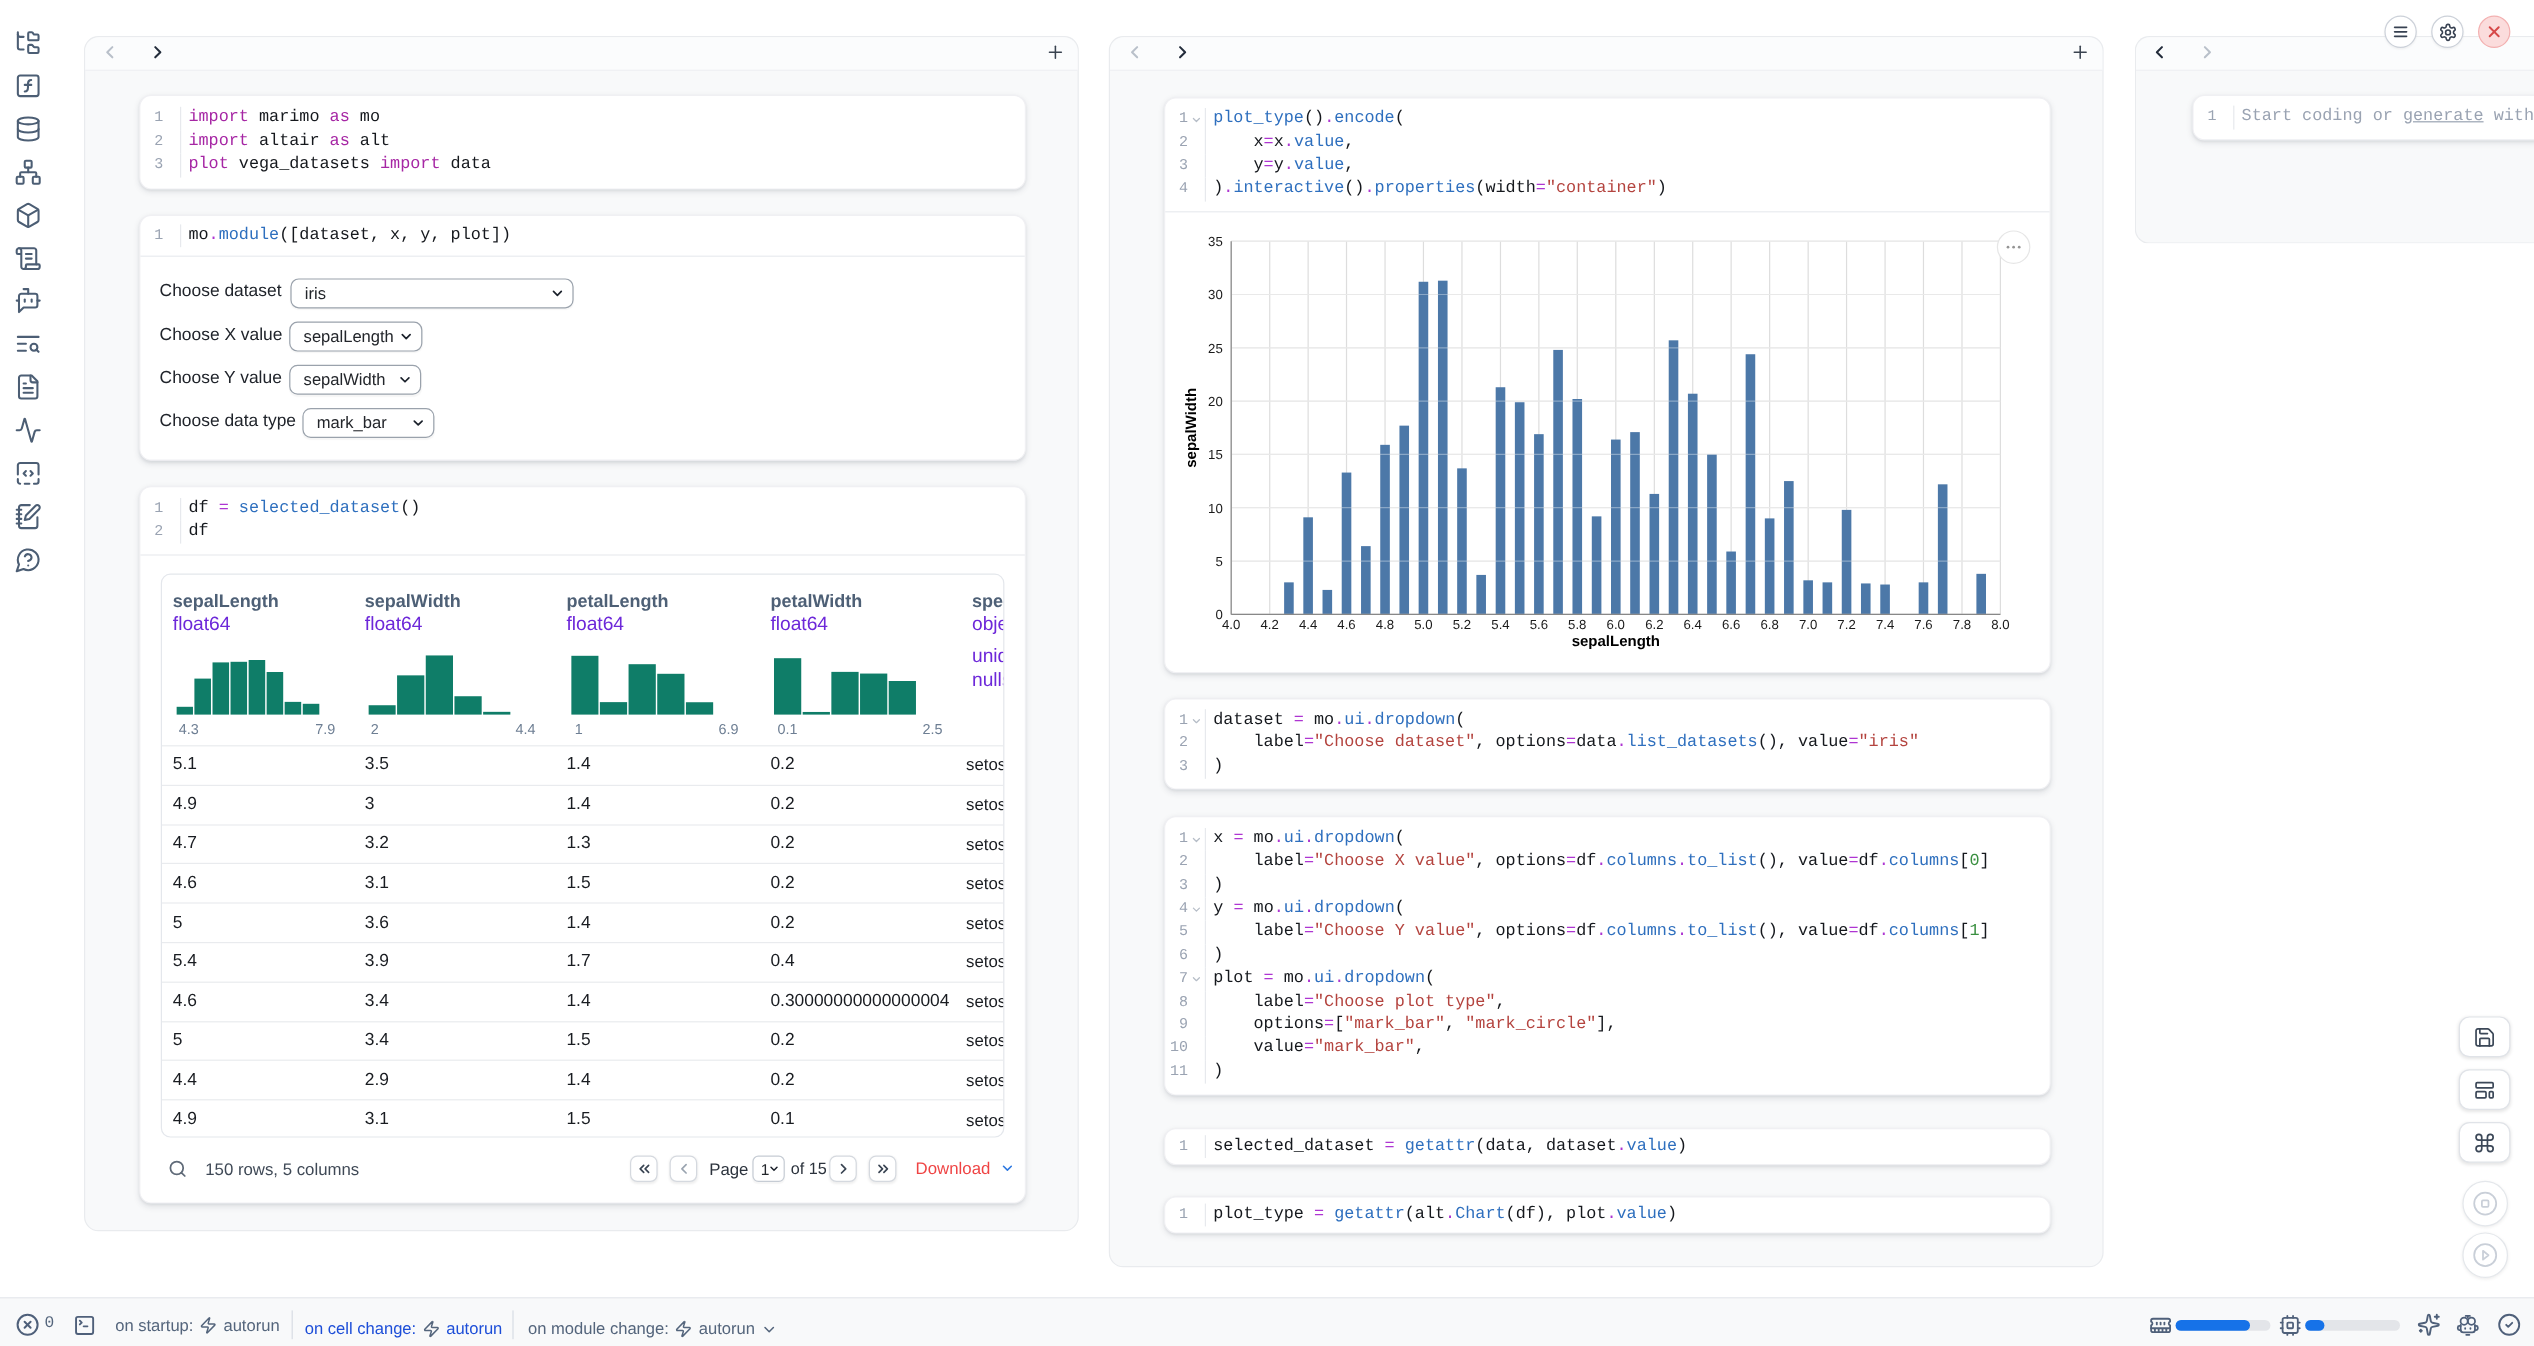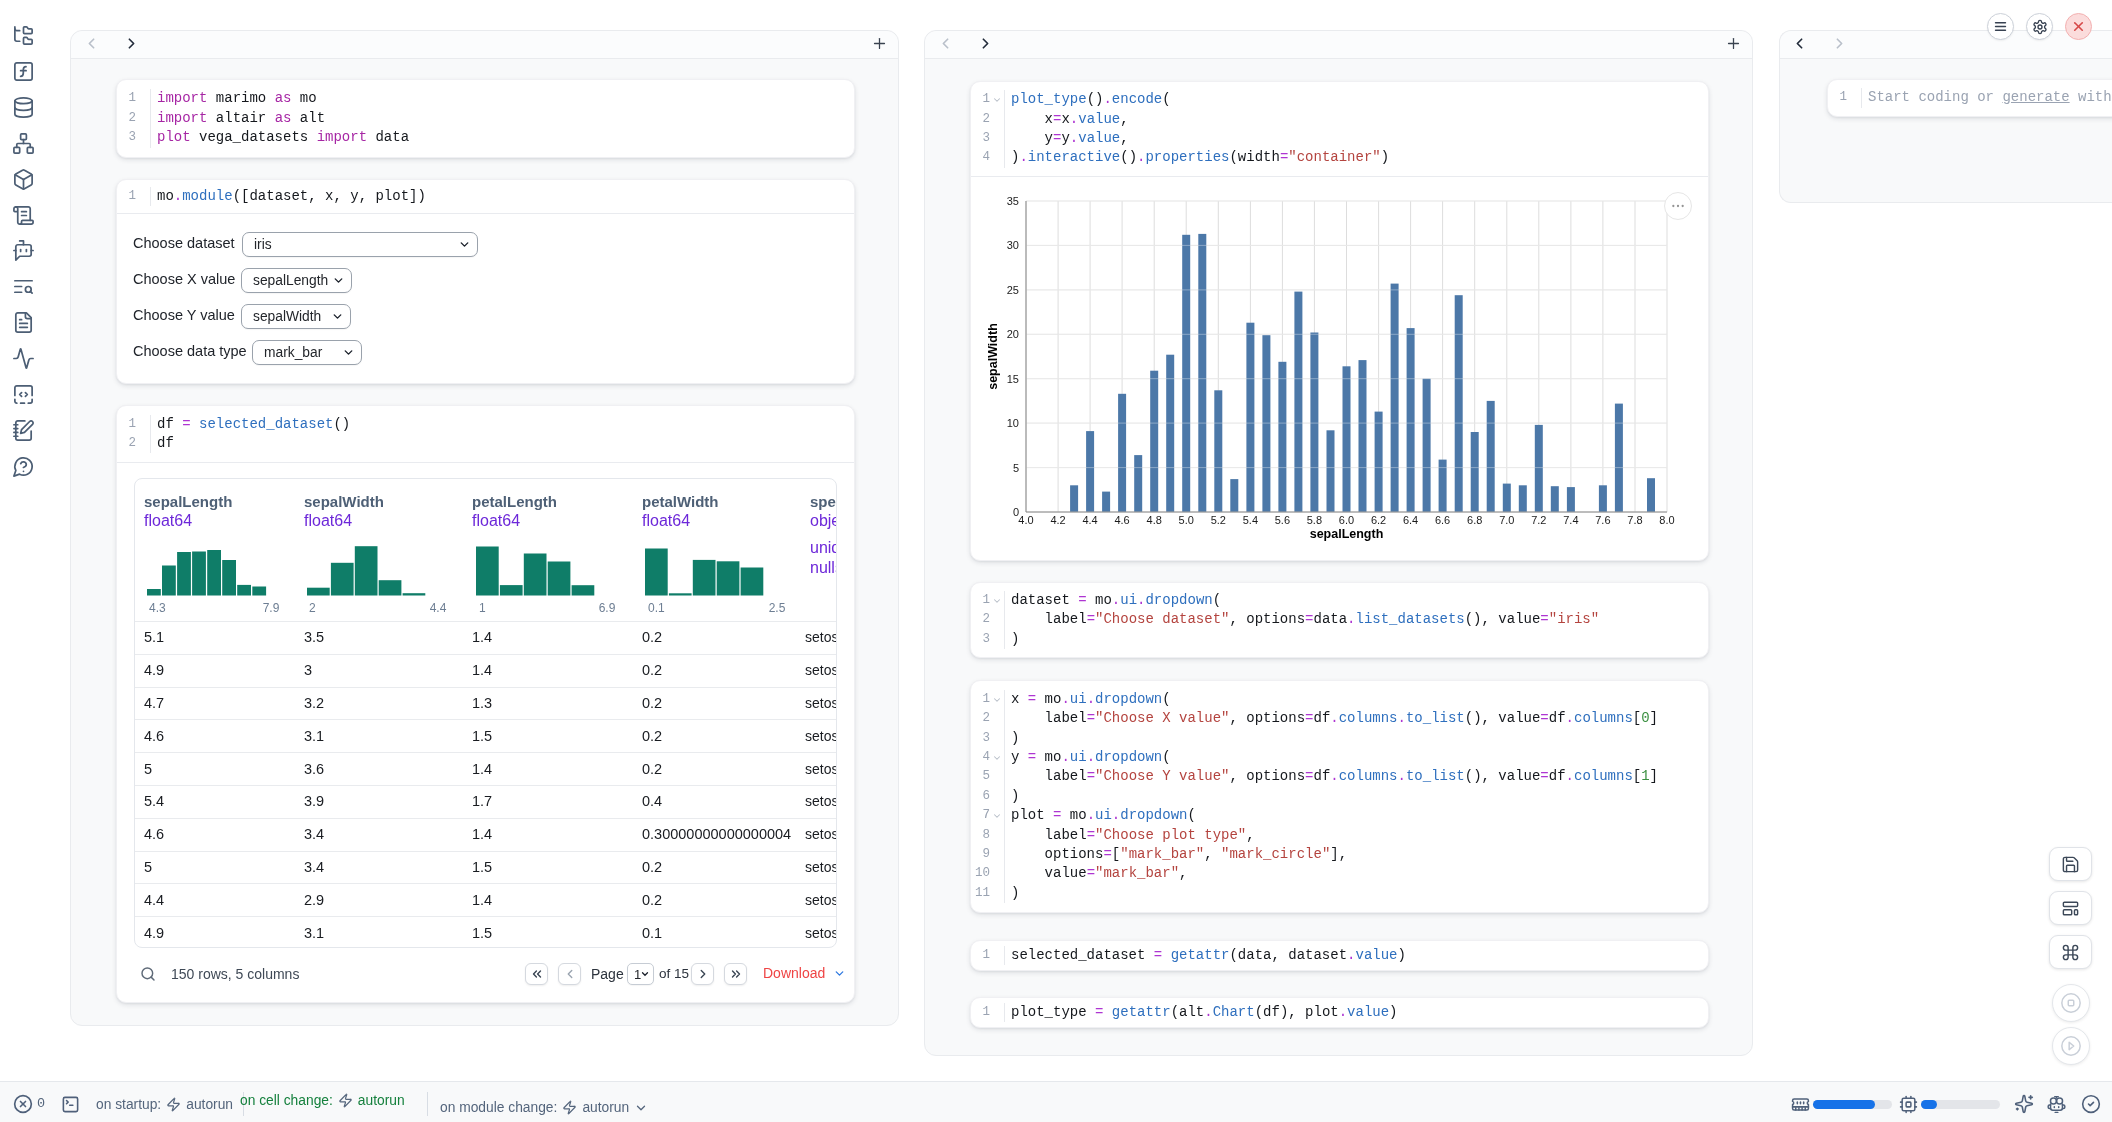--- a/index.html
+++ b/index.html
@@ -675,21 +675,21 @@
     <path d="M11 13h4"></path>
   </svg>
 <div class="abs" style="left:96px;top:1093px;height:22px;display:flex;align-items:center;gap:5px;font-size:13.8px;color:#54657c;white-space:nowrap">
     <span>on startup:</span>
     <svg width="15" height="15" viewBox="0 0 24 24" fill="none" stroke="#54657c" stroke-width="2" stroke-linecap="round" stroke-linejoin="round">
       <path d="M4 14a1 1 0 0 1-.78-1.63l9.9-10.2a.5.5 0 0 1 .86.46l-1.92 6.02A1 1 0 0 0 13 10h7a1 1 0 0 1 .78 1.63l-9.9 10.2a.5.5 0 0 1-.86-.46l1.92-6.02A1 1 0 0 0 11 14z"></path>
     </svg>
     <span>autorun</span>
   </div>
 <div class="csep" style="left:243px;top:1092px"></div>
-<div class="abs" style="left:240px;top:1093px;height:22px;display:flex;align-items:flex-start;gap:5px;font-size:13.8px;color:#15803d;white-space:nowrap">
+<div class="abs" style="left:254px;top:1093px;height:22px;display:flex;align-items:flex-end;gap:5px;font-size:13.8px;color:#1d4ed8;white-space:nowrap">
     <span>on cell change:</span>
     <svg width="15" height="15" viewBox="0 0 24 24" fill="none" stroke="#54657c" stroke-width="2" stroke-linecap="round" stroke-linejoin="round">
       <path d="M4 14a1 1 0 0 1-.78-1.63l9.9-10.2a.5.5 0 0 1 .86.46l-1.92 6.02A1 1 0 0 0 13 10h7a1 1 0 0 1 .78 1.63l-9.9 10.2a.5.5 0 0 1-.86-.46l1.92-6.02A1 1 0 0 0 11 14z"></path>
     </svg>
     <span>autorun</span>
   </div>
 <div class="csep" style="left:427px;top:1092px"></div>
 <div class="abs" style="left:440px;top:1093px;height:22px;display:flex;align-items:flex-end;gap:5px;font-size:13.8px;color:#54657c;white-space:nowrap">
     <span>on module change:</span>
     <svg width="15" height="15" viewBox="0 0 24 24" fill="none" stroke="#54657c" stroke-width="2" stroke-linecap="round" stroke-linejoin="round">

